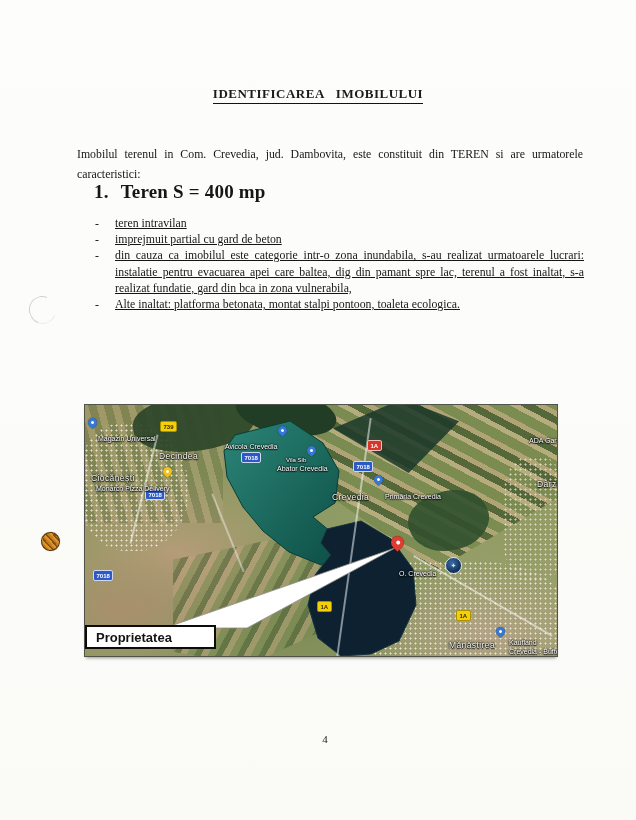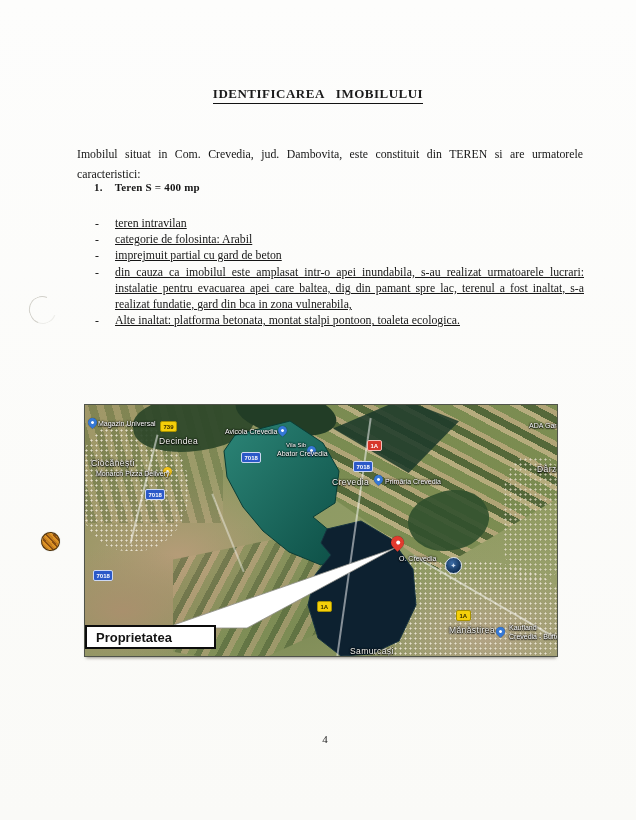--- a/index.html
+++ b/index.html
@@ -12,21 +12,21 @@
   .title-wrap{position:absolute;top:84px;left:0;width:636px;text-align:center;}
   .title{
     display:inline-block;font-weight:bold;font-size:13px;letter-spacing:.5px;word-spacing:8px;
     border-bottom:1.4px solid #131313;padding-bottom:1px;color:#1b1b1b;
   }
   .intro{
     position:absolute;top:132px;left:77px;width:506px;
     font-size:11.8px;line-height:20px;text-align:justify;word-spacing:1.6px;
   }
   .section-heading{
-    position:absolute;top:181px;left:94px;font-size:11px;font-weight:bold;letter-spacing:.2px;
+    position:absolute;top:181px;left:94px;font-size:19px;font-weight:bold;letter-spacing:.2px;
   }
   .section-heading .num{margin-right:12px;}
   .bullets{
     position:absolute;top:215px;left:94px;width:490px;margin:0;padding:0;list-style:none;
     font-size:11.8px;line-height:16.2px;
   }
   .bullets li{position:relative;padding-left:21px;text-align:justify;text-decoration:underline;}
   .bullets li::before{content:"-";position:absolute;left:1px;top:0;}
   .page-number{position:absolute;top:733px;left:0;width:650px;text-align:center;font-size:11px;color:#222;}
   
@@ -71,21 +71,21 @@
   .m-forest-d{left:248px;top:-6px;width:126px;height:74px;background:#1e3a2a;clip-path:polygon(0 40%,55% 0,100% 30%,60% 100%);opacity:.88;}
   .m-forest-c{left:324px;top:86px;width:80px;height:60px;background:#31502e;border-radius:40% 55% 45% 60%;transform:rotate(-22deg);opacity:.9;}
   .m-lakes,.m-arrow{left:0;top:0;}
   .road{background:rgba(255,255,255,.5);}
   .road-1{left:268px;top:12px;width:1.6px;height:240px;transform:rotate(8deg);}
   .road-2{left:318px;top:190px;width:160px;height:1.6px;transform:rotate(30deg);}
   .road-3{left:58px;top:28px;width:1.6px;height:112px;transform:rotate(14deg);}
   .road-4{left:142px;top:86px;width:1.6px;height:84px;transform:rotate(-22deg);opacity:.8;}
   
   .map-label{color:#fff;font:7px "Liberation Sans",sans-serif;white-space:nowrap;
-    text-shadow:0 0 2px rgba(0,0,0,.95),0 0 2px rgba(0,0,0,.9),0 1px 1px rgba(0,0,0,.8);z-index:8;}
+    text-shadow:0 0 2px rgba(0,0,0,.95),0 0 2px rgba(0,0,0,.9),0 1px 1px rgba(0,0,0,.8);z-index:8;margin-top:15px;}
   .place{font-size:8.5px;letter-spacing:.4px;color:#f4f4ef;}
   .tiny{font-size:6px;}
   .badge{font:bold 6px "Liberation Sans",sans-serif;line-height:1;padding:1.5px 2.5px;border-radius:2px;z-index:8;}
   .badge-blue{background:#2b59c8;color:#fff;border:.5px solid #cdd8f2;}
   .badge-yellow{background:#f5cf0a;color:#352c00;border:.5px solid #a89200;}
   .badge-red{background:#d7372b;color:#fff;border:.5px solid #f3c0ba;}
   .pin{width:9px;height:9px;border-radius:50% 50% 50% 0;transform:rotate(-45deg);box-shadow:0 0 1px rgba(0,0,0,.65);z-index:8;}
   .pin::after{content:"";position:absolute;width:3px;height:3px;border-radius:50%;background:#fff;left:3px;top:3px;}
   .pin-blue{background:#3578d6;}
   .pin-yellow{background:#f2c21b;}
@@ -99,31 +99,30 @@
     font:bold 13px "Liberation Sans",sans-serif;color:#141414;padding:3px 0 0 9px;z-index:10;
   }
 </style>
 </head>
 <body>
 
 <div class="title-wrap">
   <span class="title">IDENTIFICAREA IMOBILULUI</span>
 </div>
 
-<p class="intro">Imobilul situat in Com. Crevedia, jud. Dambovita, este constituit din TEREN si are urmatorele caracteristici:</p>
+<p class="intro">Imobilul terenul in Com. Crevedia, jud. Dambovita, este constituit din TEREN si are urmatorele caracteristici:</p>
 
 <div class="section-heading">
   <span class="num">1.</span><span>Teren S = 400 mp</span>
 </div>
 
 <ul class="bullets">
   <li>teren intravilan</li>
-  <li>categorie de folosinta: Arabil</li>
   <li>imprejmuit partial cu gard de beton</li>
-  <li>din cauza ca imobilul este amplasat intr-o apei inundabila, s-au realizat urmatoarele lucrari: instalatie pentru evacuarea apei care baltea, dig din pamant spre lac, terenul a fost inaltat, s-a realizat fundatie, gard din bca in zona vulnerabila,</li>
+  <li>din cauza ca imobilul este categorie intr-o zona inundabila, s-au realizat urmatoarele lucrari: instalatie pentru evacuarea apei care baltea, dig din pamant spre lac, terenul a fost inaltat, s-a realizat fundatie, gard din bca in zona vulnerabila,</li>
   <li>Alte inaltat: platforma betonata, montat stalpi pontoon, toaleta ecologica.</li>
 </ul>
 
 <div class="stamp-ring"></div>
 <div class="punch-dot"></div>
 
 <div class="map">
   <div class="m-base"></div>
   <div class="m-strips-left"></div>
   <div class="m-strips-tr"></div>

